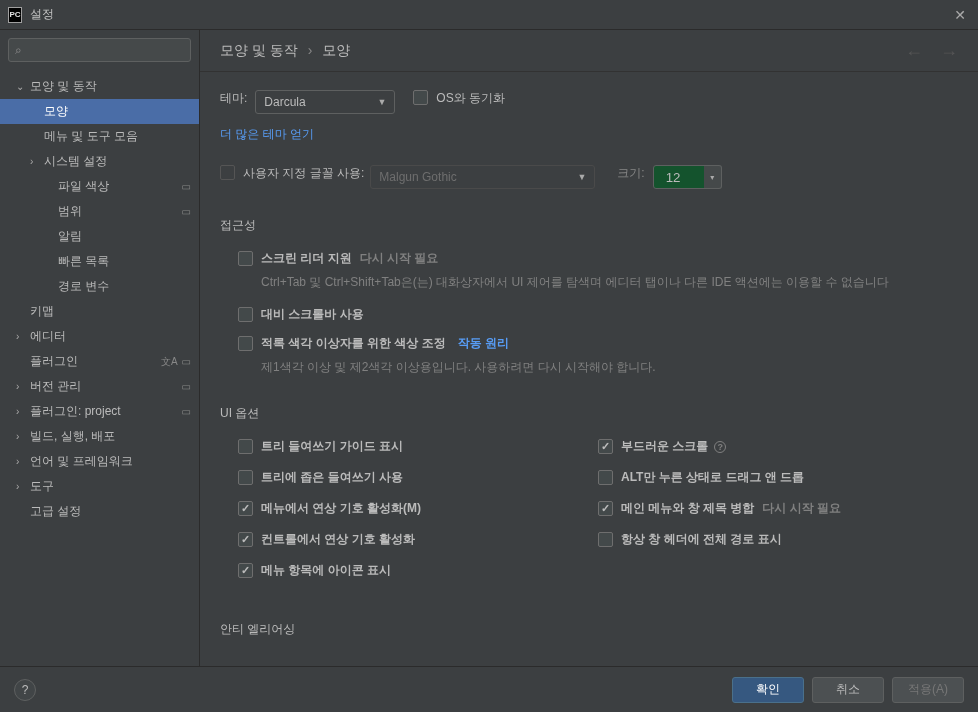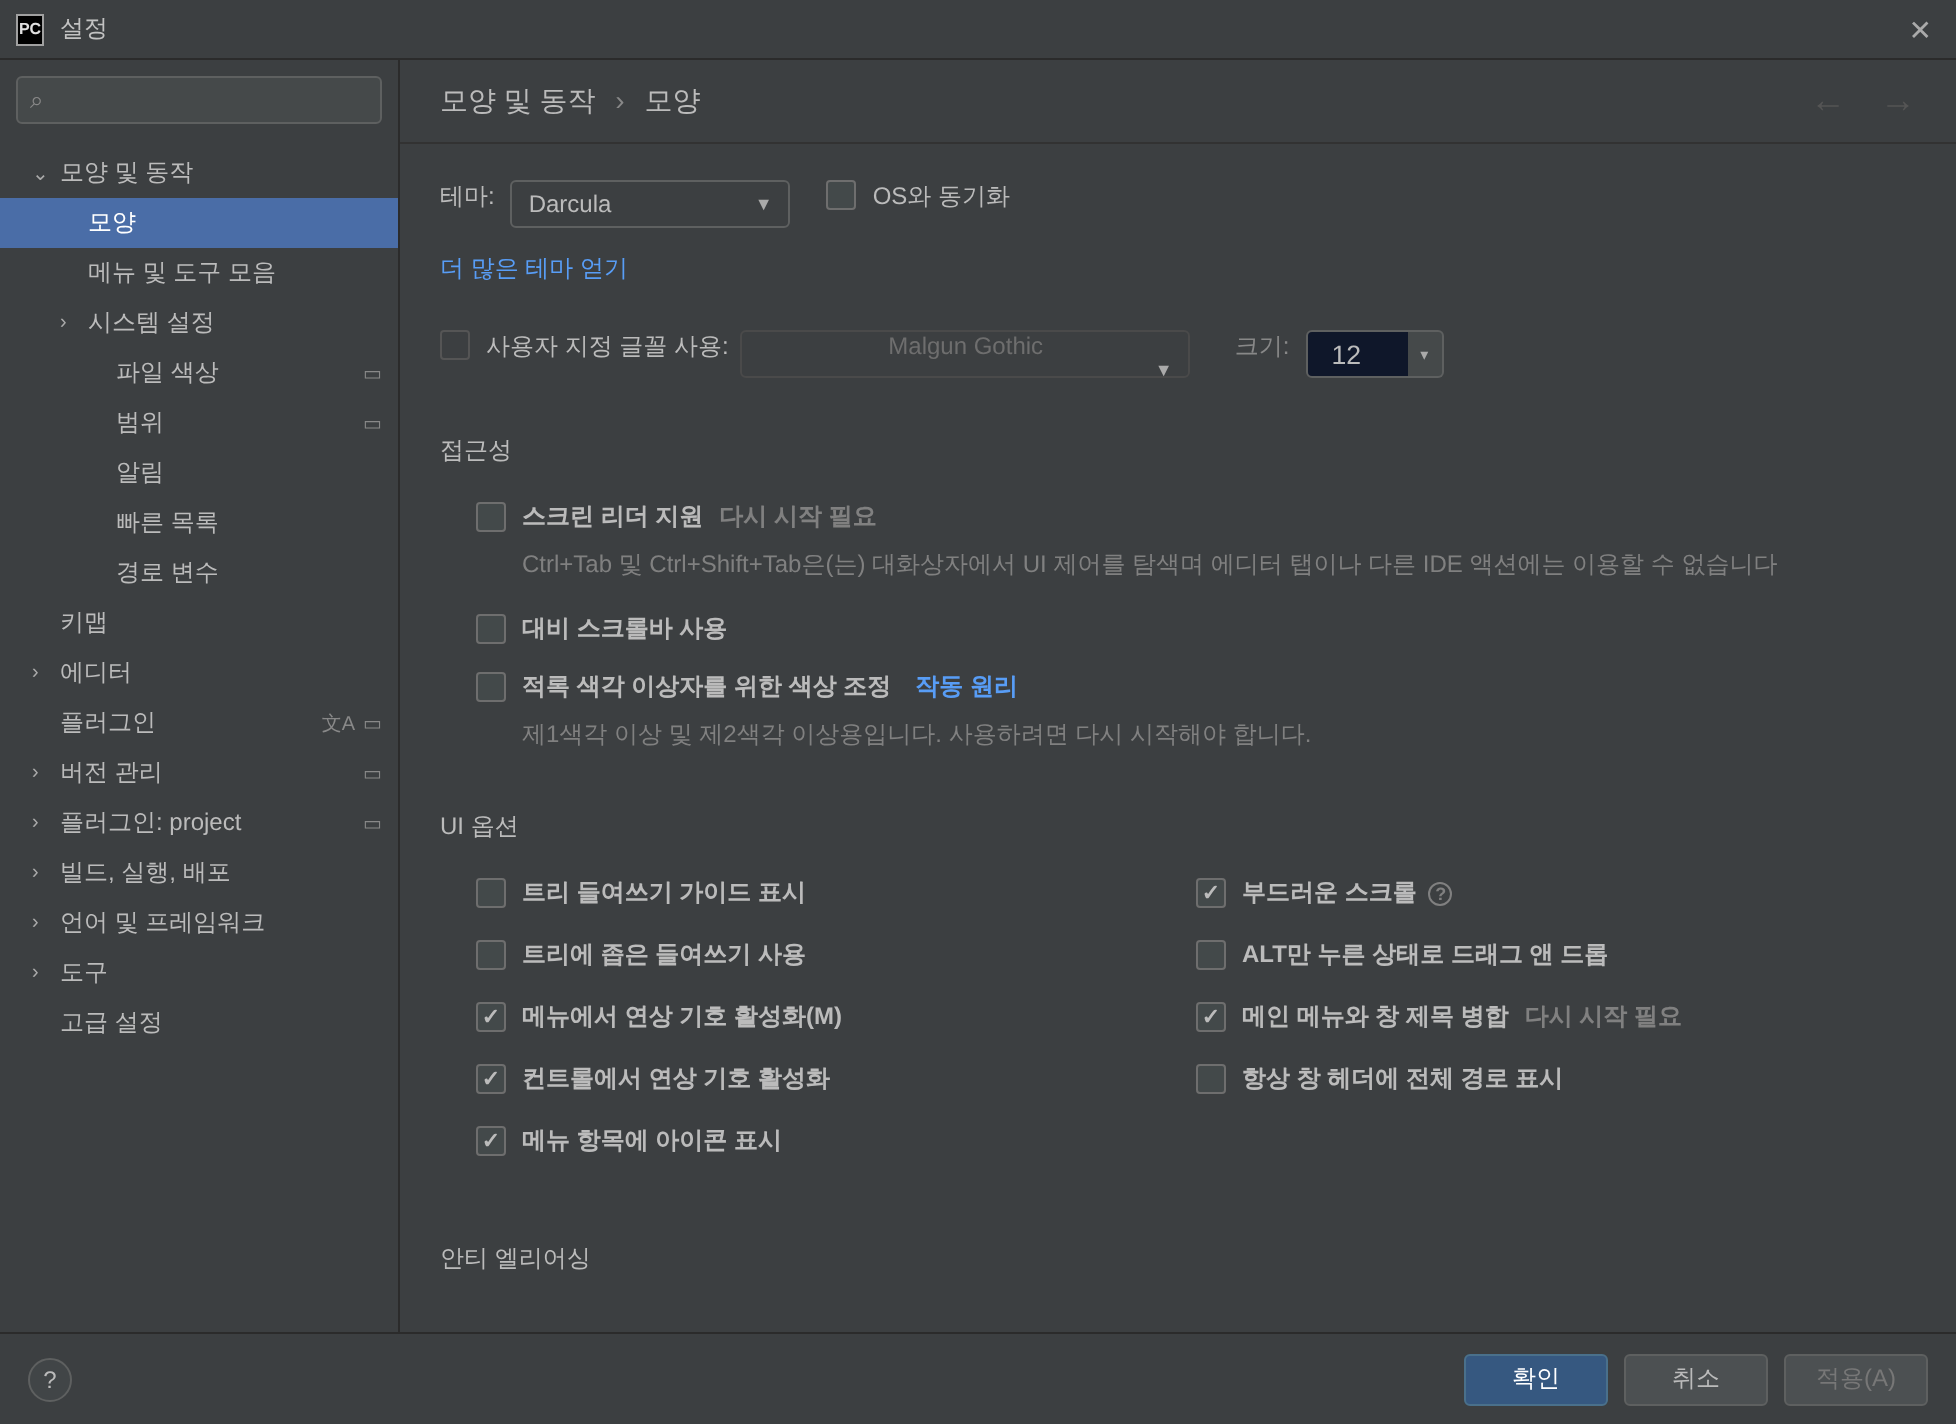--- a/index.html
+++ b/index.html
@@ -175,21 +175,20 @@
       position: relative;
     }
     .dropdown .arrow {
       margin-left: auto;
       font-size: 9px;
       color: #aaa;
     }
     .dropdown.disabled {
       color: #6e6e6e;
       border-color: #4a4a4a;
-      flex-direction: column;
     }
     .checkbox-row {
       display: flex;
       align-items: center;
       margin-bottom: 12px;
       font-weight: bold;
     }
     .checkbox {
       width: 15px;
       height: 15px;
@@ -240,21 +239,21 @@
       margin-bottom: 14px;
       margin-left: 23px;
     }
     .two-col {
       display: flex;
     }
     .col {
       flex: 1;
     }
     .text-input {
-      background: #0f172a;
+      background: #14532d;
       border: 1px solid #5e6060;
       border-radius: 3px;
       height: 24px;
       padding: 0 12px;
       color: #bbb;
       width: 52px;
     }
     .btn-small {
       background: #4c5052;
       border: 1px solid #5e6060;

